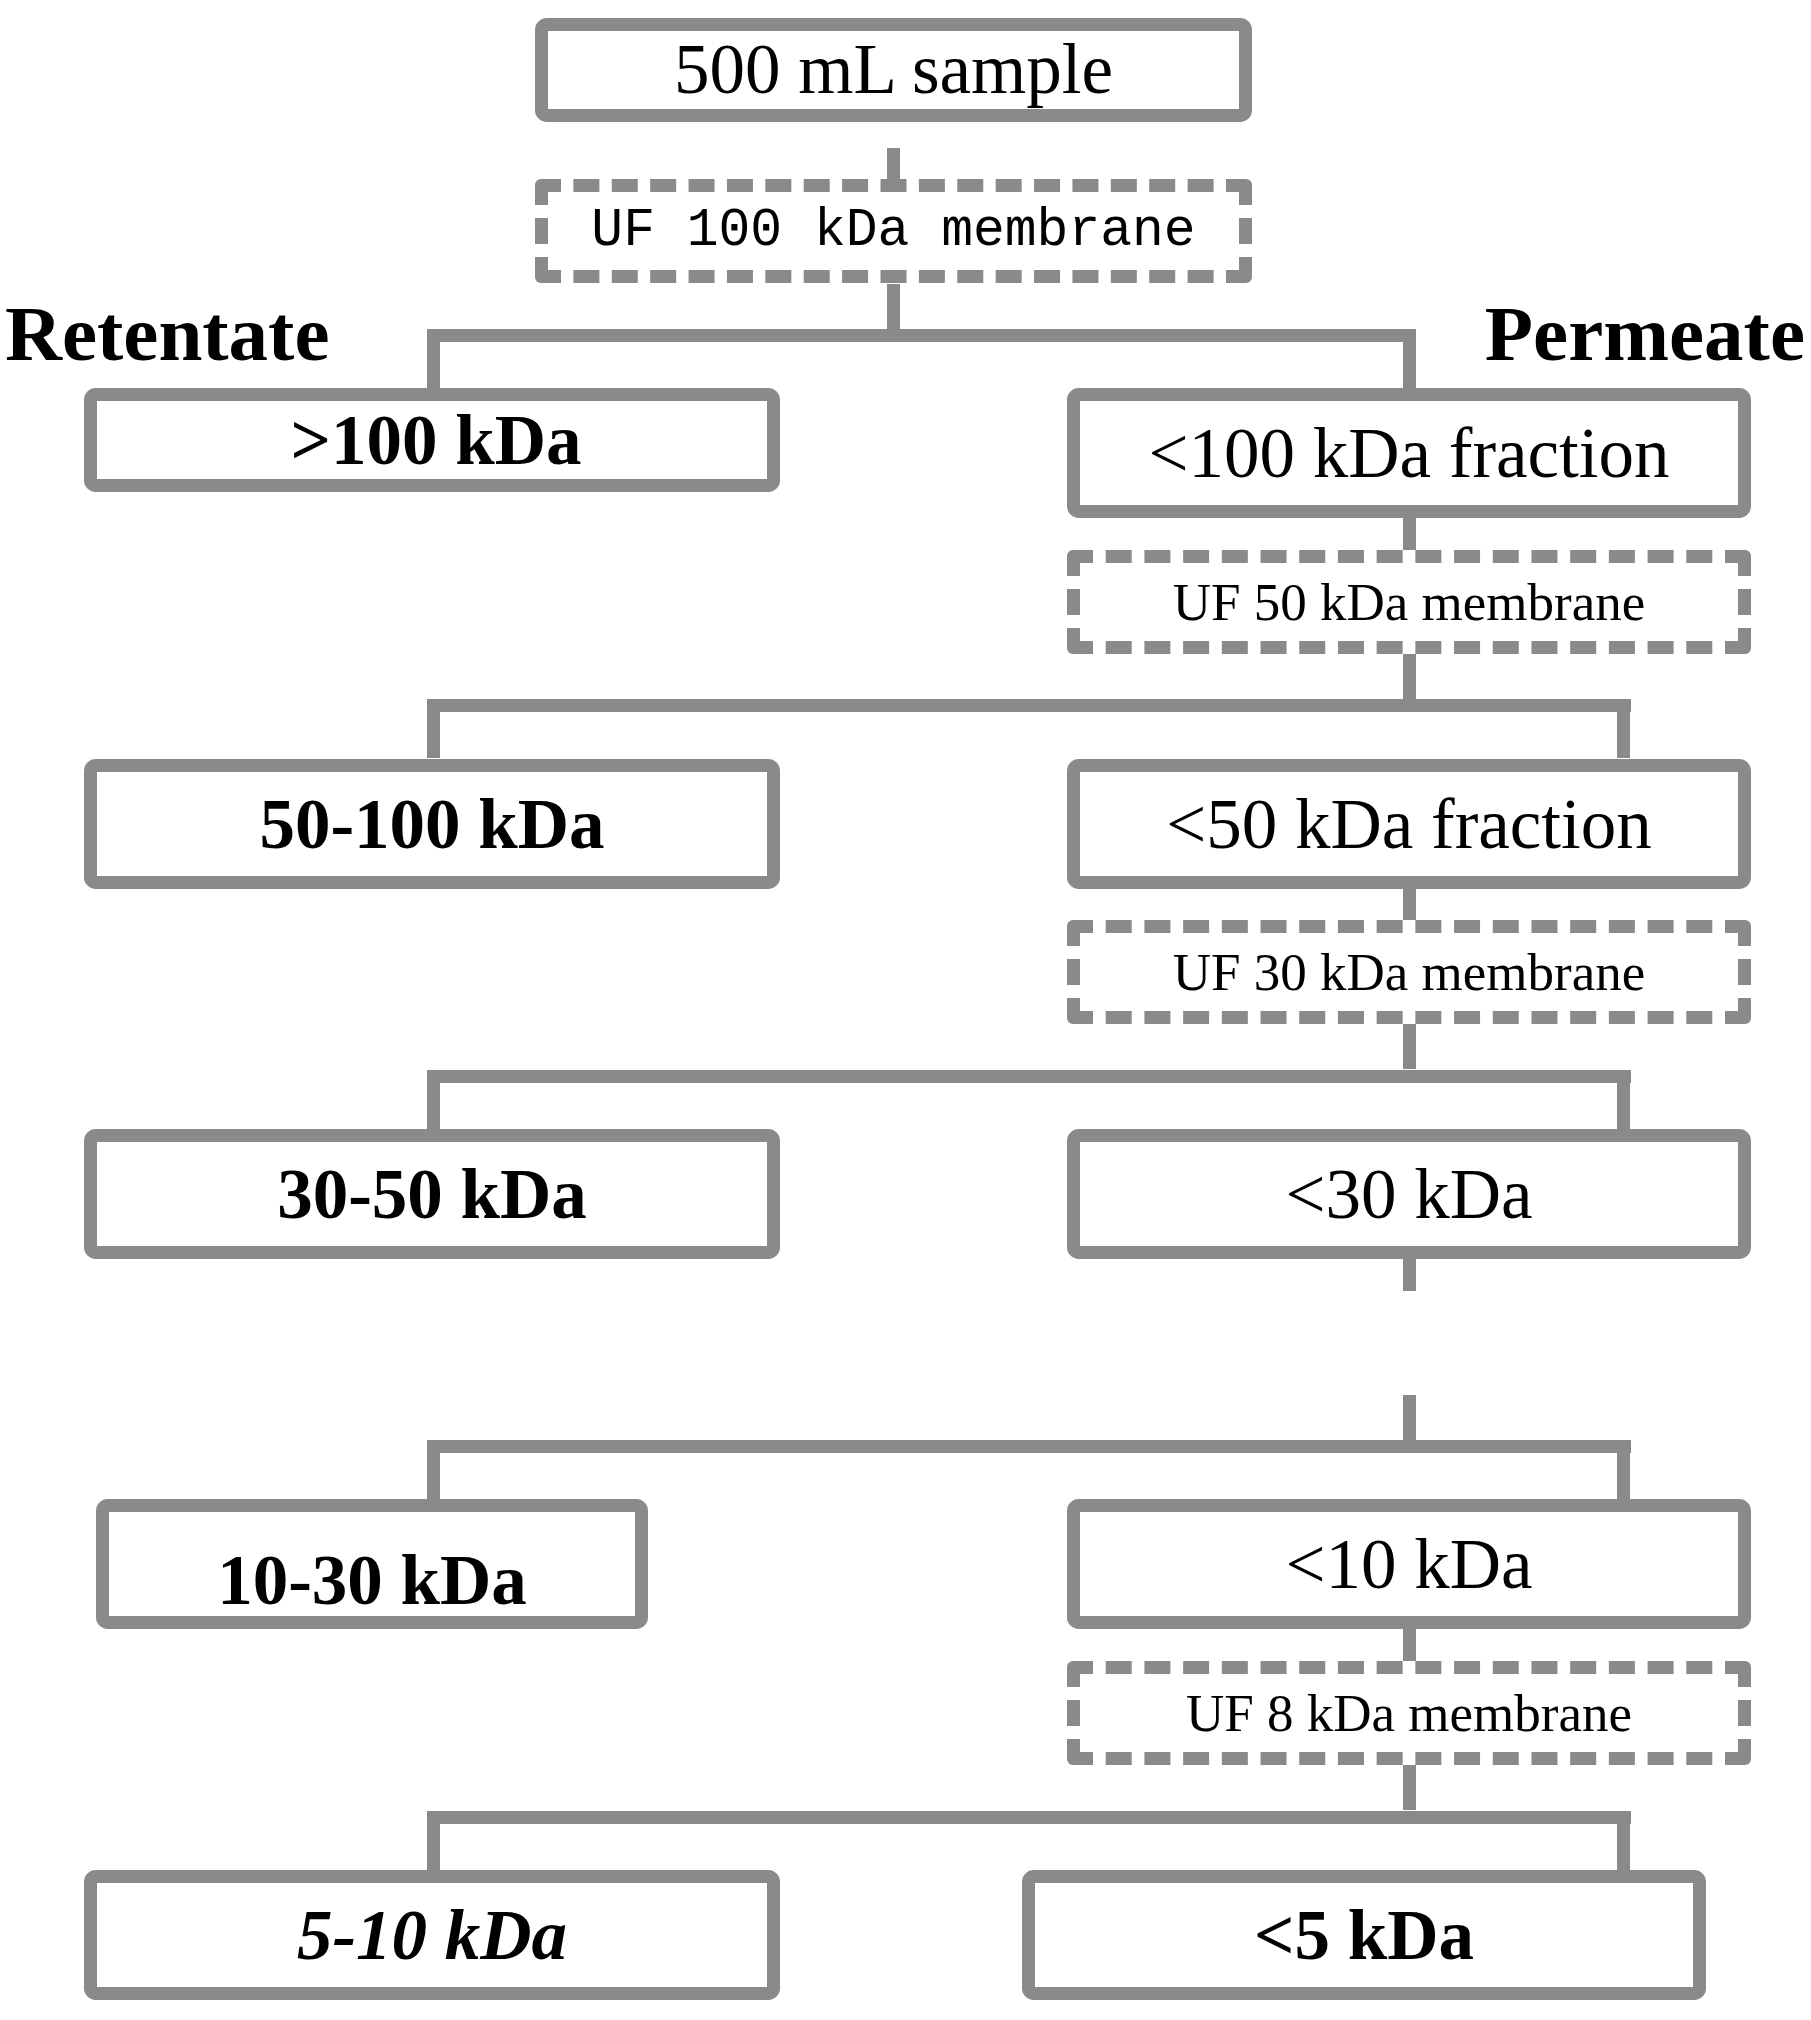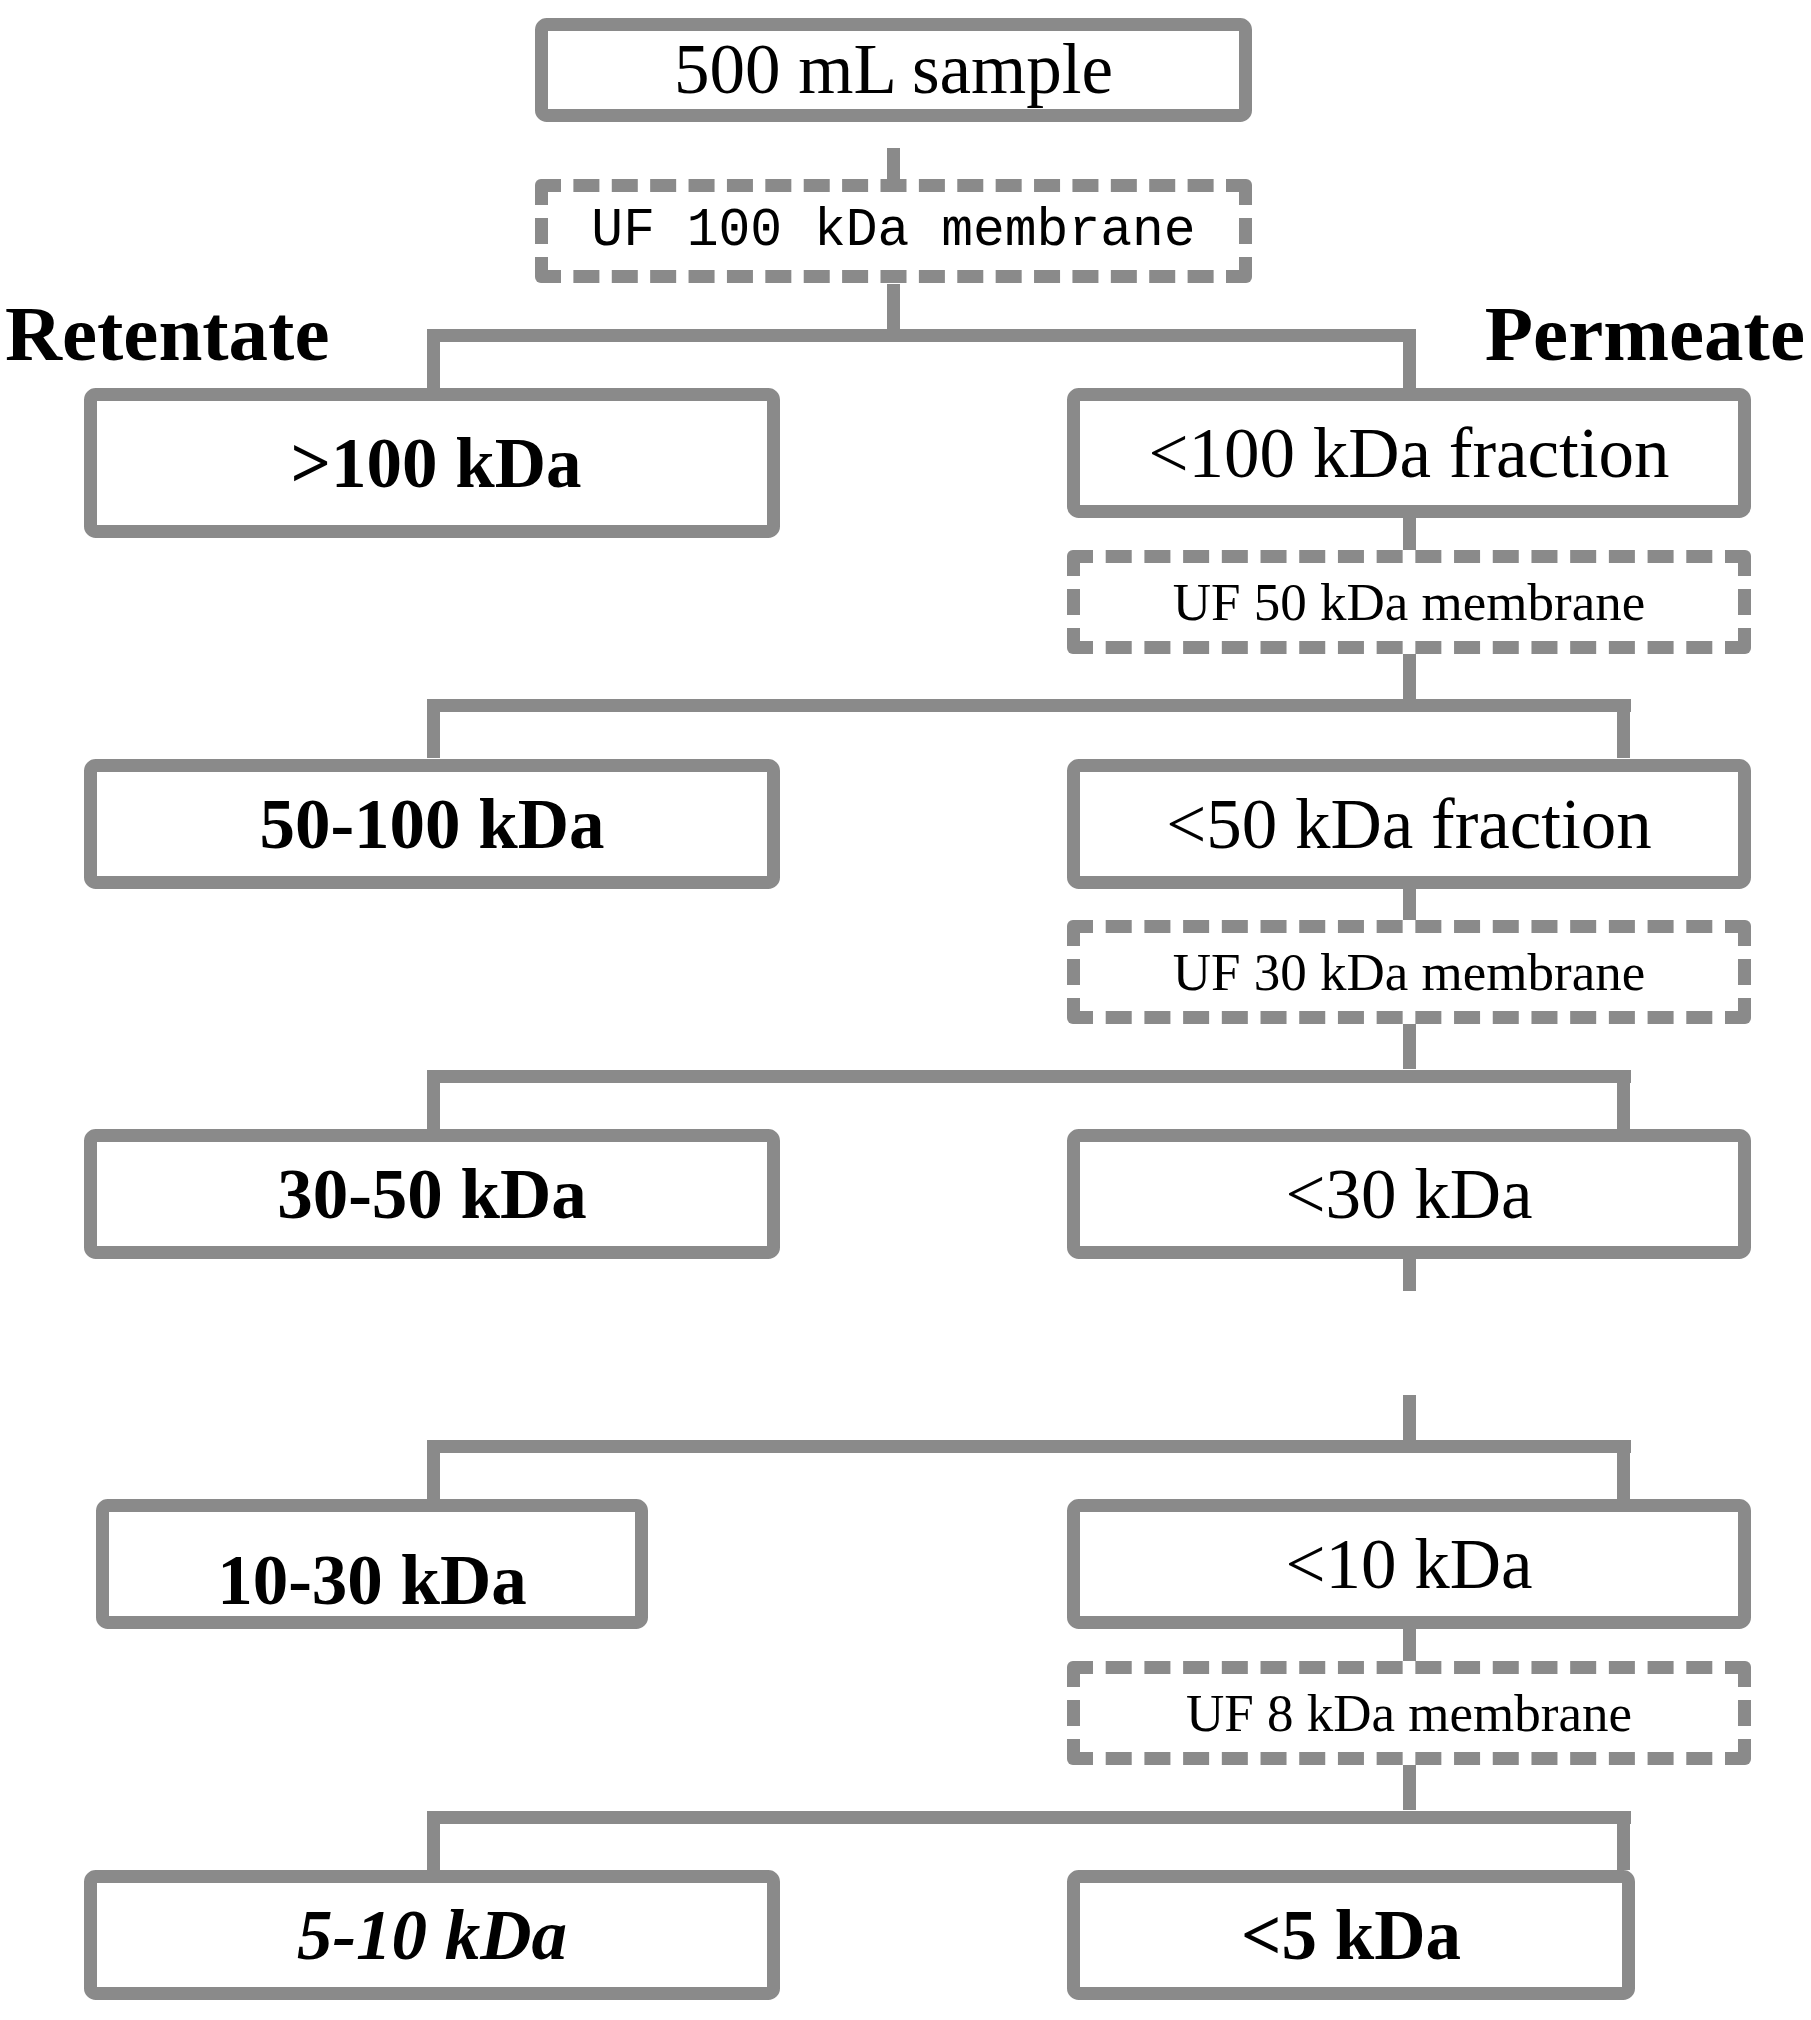--- a/index.html
+++ b/index.html
@@ -102,21 +102,21 @@
   <div class="box dashed" style="left:1067px; top:550px; width:684px; height:104px;">
     <span>UF 50 kDa membrane</span>
   </div>
   <div class="box dashed" style="left:1067px; top:920px; width:684px; height:104px;">
     <span>UF 30 kDa membrane</span>
   </div>
   <div class="box dashed" style="left:1067px; top:1661px; width:684px; height:104px;">
     <span>UF 8 kDa membrane</span>
   </div>
 
-  <div class="box solid bold" style="left:84px; top:388px; width:696px; height:150px;padding-left:8px;">
+  <div class="box solid bold" style="left:84px; top:388px; width:696px; height:104px;padding-left:8px;">
     <span>&gt;100 kDa</span>
   </div>
   <div class="box solid bold" style="left:84px; top:759px; width:696px; height:130px;">
     <span>50-100 kDa</span>
   </div>
   <div class="box solid bold" style="left:84px; top:1129px; width:696px; height:130px;">
     <span>30-50 kDa</span>
   </div>
   <div class="box solid bold" style="left:96px; top:1499px; width:552px; height:130px;align-items:flex-end;">
     <span>10-30 kDa</span>
@@ -130,18 +130,18 @@
   </div>
   <div class="box solid" style="left:1067px; top:759px; width:684px; height:130px;">
     <span>&lt;50 kDa fraction</span>
   </div>
   <div class="box solid" style="left:1067px; top:1129px; width:684px; height:130px;">
     <span>&lt;30 kDa</span>
   </div>
   <div class="box solid" style="left:1067px; top:1499px; width:684px; height:130px;">
     <span>&lt;10 kDa</span>
   </div>
-  <div class="box solid bold" style="left:1067px; top:1870px; width:568px; height:130px;">
+  <div class="box solid bold" style="left:1022px; top:1870px; width:684px; height:130px;">
     <span>&lt;5 kDa</span>
   </div>
 
 </div>
 
 
 </body></html>

